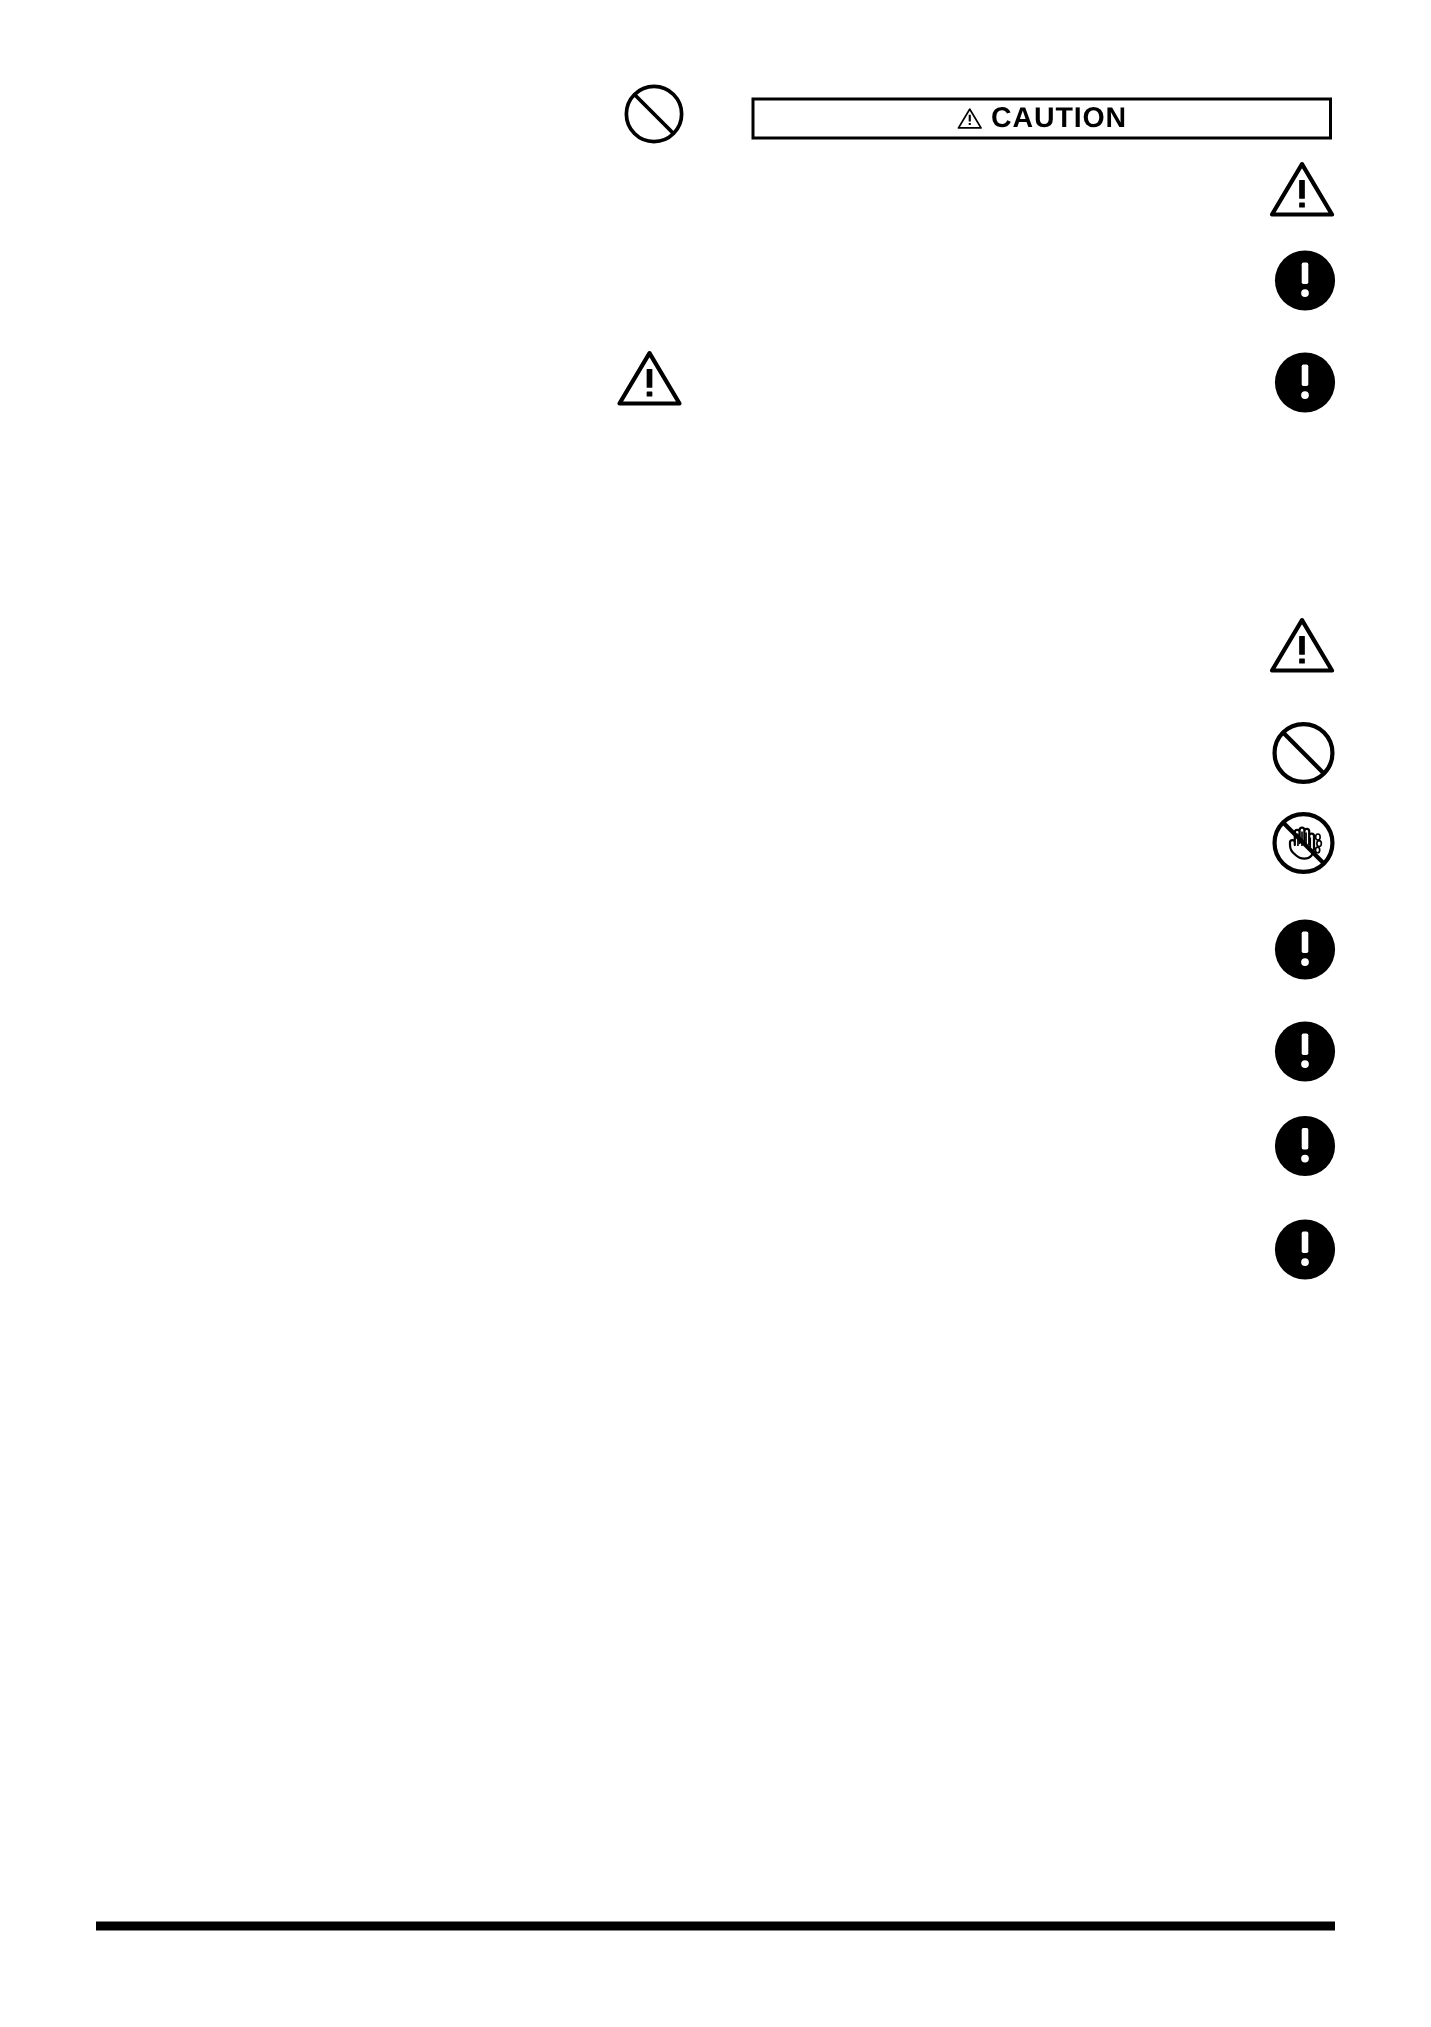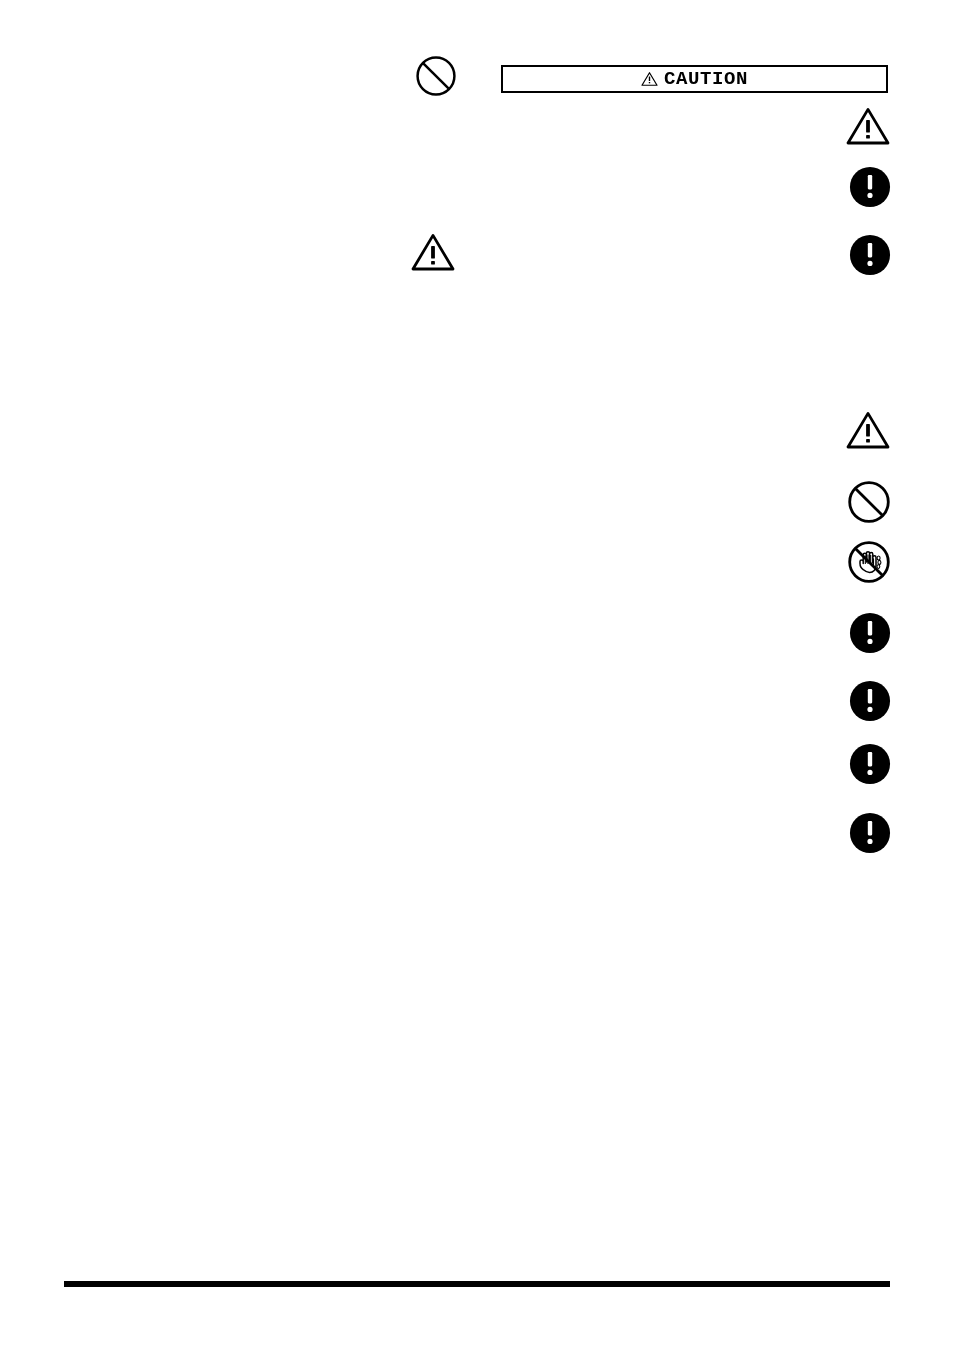--- a/index.html
+++ b/index.html
@@ -41,21 +41,21 @@
     justify-content: center;
     gap: 6px;
     transform: translateY(-0.5px);
   }
   .caution-tri {
     display: block;
     width: 17px;
     height: 15px;
   }
   .caution-word {
-    font-family: Liberation Mono, monospace;
+    font-family: Liberation Sans, sans-serif;
     font-weight: bold;
     font-size: 19px;
     letter-spacing: 0.6px;
     line-height: 1;
     color: #000000;
     white-space: nowrap;
   }
 
   
   .icon {

